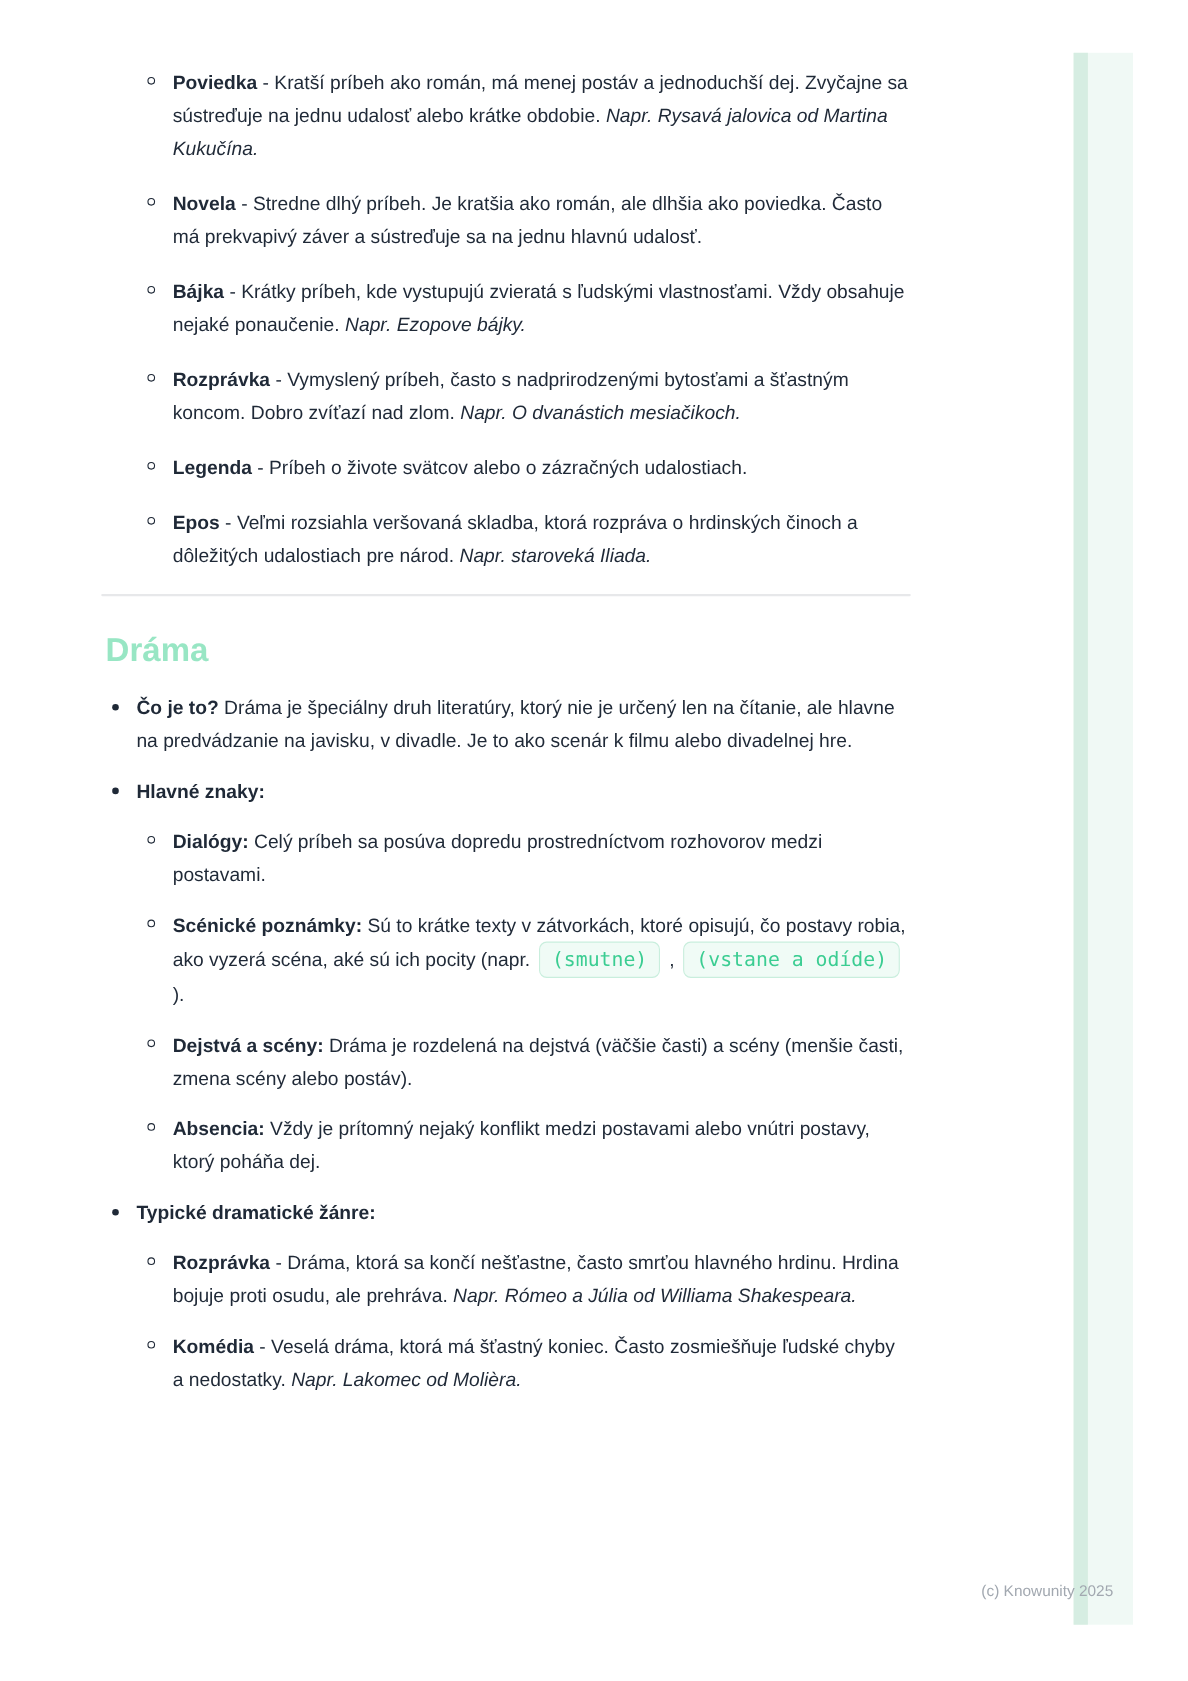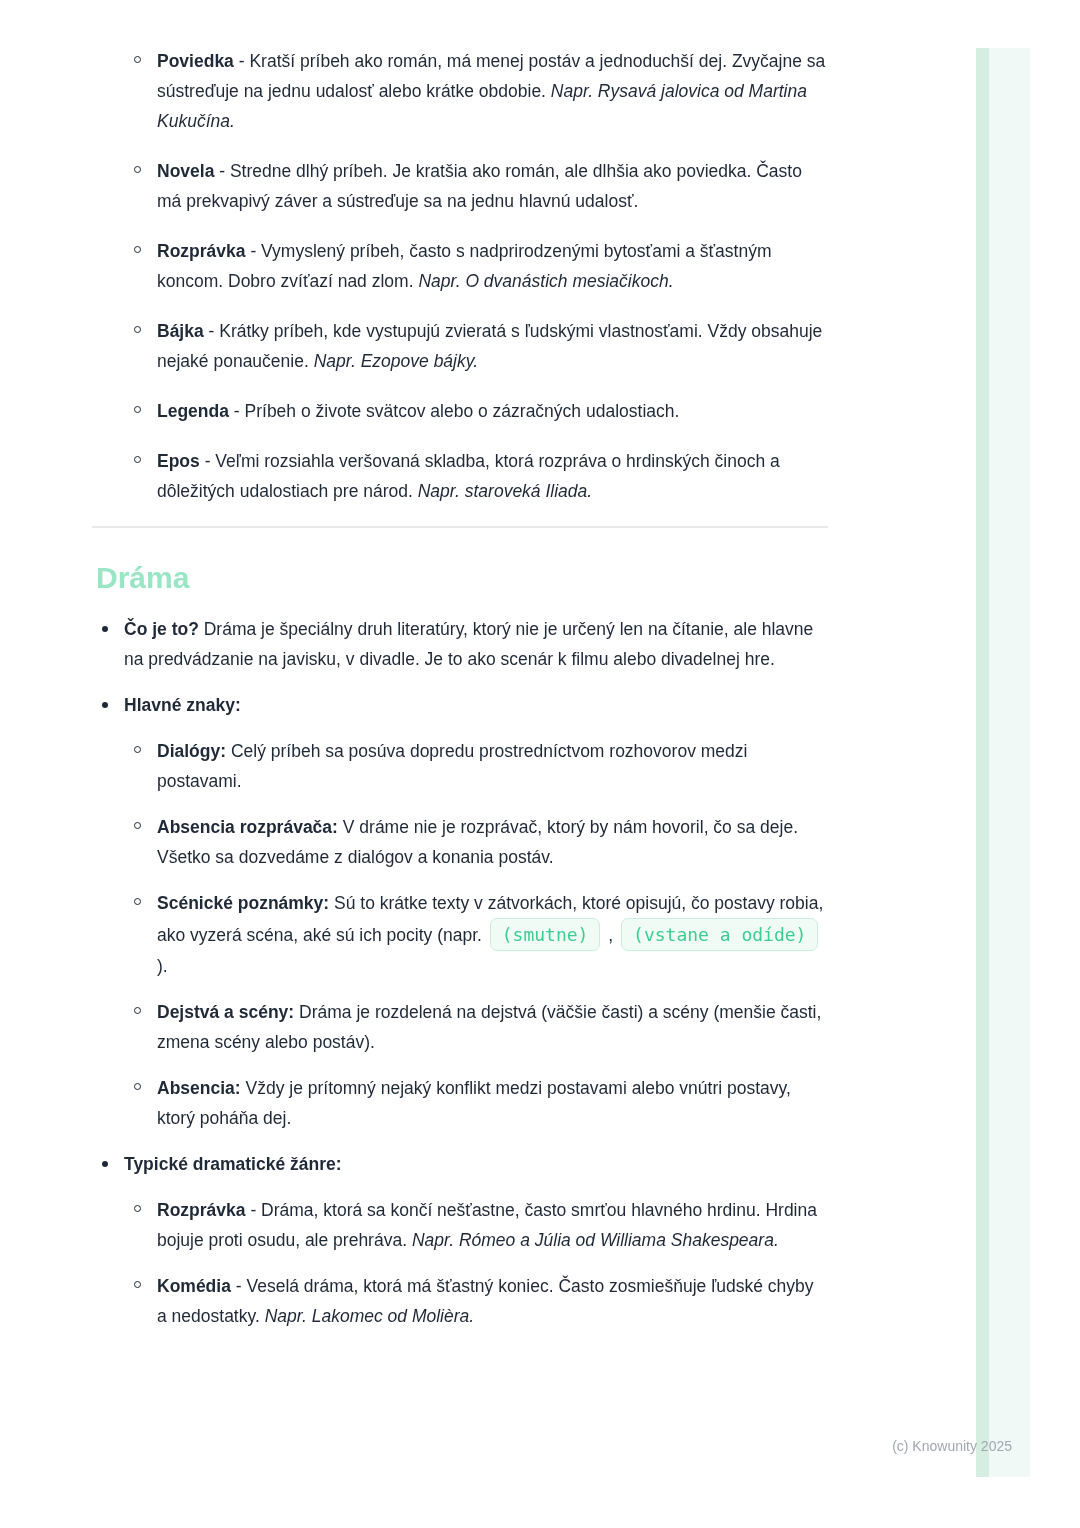--- a/index.html
+++ b/index.html
@@ -21,21 +21,21 @@
     font-family: "Liberation Sans", sans-serif;
     color: var(--text);
   }
   .content {
     position: absolute;
     left: 92px; top: 0;
     width: 736px;
     font-size: 17.5px;
     line-height: 30px;
   }
-  .genres { margin-top: 46px; }
+  .genres { margin-top: 60px; }
   .li { position: relative; }
   .genres .li { margin-bottom: 20px; }
   .drama-list .li { margin-bottom: 16px; }
   .lvl1 { padding-left: 32px; }
   .lvl2 { padding-left: 65px; }
   .bullet { position: absolute; border-radius: 50%; }
   .bullet.disc  { left: 10px; top: 12px; width: 6px; height: 6px; background: var(--text); }
   .bullet.circle{ left: 42px; top: 10px; width: 7px; height: 7px; border: 1.6px solid var(--text); background: transparent; }
   .seg-bold   { font-weight: 700; }
   .seg-italic { font-style: italic; }
@@ -91,32 +91,31 @@
 <body>
 
 <div class="stripe">
   <div class="stripe-edge"></div>
 </div>
 
 <div class="content">
   <div class="genres">
       <div class="li lvl2"><span class="bullet circle"></span><span class="li-content"><span class="seg-bold">Poviedka</span><span class="seg-normal"> - Kratší príbeh ako román, má menej postáv a jednoduchší dej. Zvyčajne sa sústreďuje na jednu udalosť alebo krátke obdobie. </span><span class="seg-italic">Napr. Rysavá jalovica od Martina Kukučína.</span></span></div>
       <div class="li lvl2"><span class="bullet circle"></span><span class="li-content"><span class="seg-bold">Novela</span><span class="seg-normal"> - Stredne dlhý príbeh. Je kratšia ako román, ale dlhšia ako poviedka. Často má prekvapivý záver a sústreďuje sa na jednu hlavnú udalosť.</span></span></div>
+      <div class="li lvl2"><span class="bullet circle"></span><span class="li-content"><span class="seg-bold">Bájka</span><span class="seg-normal"> - Krátky príbeh, kde vystupujú zvieratá s ľudskými vlastnosťami. Vždy obsahuje nejaké ponaučenie. </span><span class="seg-italic">Napr. Ezopove bájky.</span></span></div>
       <div class="li lvl2"><span class="bullet circle"></span><span class="li-content"><span class="seg-bold">Rozprávka</span><span class="seg-normal"> - Vymyslený príbeh, často s nadprirodzenými bytosťami a šťastným koncom. Dobro zvíťazí nad zlom. </span><span class="seg-italic">Napr. O dvanástich mesiačikoch.</span></span></div>
-      <div class="li lvl2"><span class="bullet circle"></span><span class="li-content"><span class="seg-bold">Bájka</span><span class="seg-normal"> - Krátky príbeh, kde vystupujú zvieratá s ľudskými vlastnosťami. Vždy obsahuje nejaké ponaučenie. </span><span class="seg-italic">Napr. Ezopove bájky.</span></span></div>
       <div class="li lvl2"><span class="bullet circle"></span><span class="li-content"><span class="seg-bold">Legenda</span><span class="seg-normal"> - Príbeh o živote svätcov alebo o zázračných udalostiach.</span></span></div>
       <div class="li lvl2"><span class="bullet circle"></span><span class="li-content"><span class="seg-bold">Epos</span><span class="seg-normal"> - Veľmi rozsiahla veršovaná skladba, ktorá rozpráva o hrdinských činoch a dôležitých udalostiach pre národ. </span><span class="seg-italic">Napr. staroveká Iliada.</span></span></div>
     </div>
   <div class="divider"></div>
   <h2 class="section-heading">Dráma</h2>
   <div class="drama-list">
       <div class="li lvl1"><span class="bullet disc"></span><span class="li-content"><span class="seg-bold">Čo je to?</span><span class="seg-normal"> Dráma je špeciálny druh literatúry, ktorý nie je určený len na čítanie, ale hlavne na predvádzanie na javisku, v divadle. Je to ako scenár k filmu alebo divadelnej hre.</span></span></div>
       <div class="li lvl1"><span class="bullet disc"></span><span class="li-content"><span class="seg-bold">Hlavné znaky:</span></span></div>
       <div class="li lvl2"><span class="bullet circle"></span><span class="li-content"><span class="seg-bold">Dialógy:</span><span class="seg-normal"> Celý príbeh sa posúva dopredu prostredníctvom rozhovorov medzi postavami.</span></span></div>
-      <div class="li lvl2"><span class="bullet circle"></span><span class="li-content"><span class="seg-bold">Absencia rozprávača:</span><span class="seg-normal"> V dráme nie je rozprávač, ktorý by nám hovoril, čo sa deje. Všetko sa dozvedáme z dialógov a konania postáv.</span></span></div>
       <div class="li lvl2"><span class="bullet circle"></span><span class="li-content"><span class="seg-bold">Scénické poznámky:</span><span class="seg-normal"> Sú to krátke texty v zátvorkách, ktoré opisujú, čo postavy robia, ako vyzerá scéna, aké sú ich pocity (napr. </span><span class="seg-code">(smutne)</span><span class="seg-normal"> , </span><span class="seg-code">(vstane a odíde)</span><span class="seg-normal"> ).</span></span></div>
       <div class="li lvl2"><span class="bullet circle"></span><span class="li-content"><span class="seg-bold">Dejstvá a scény:</span><span class="seg-normal"> Dráma je rozdelená na dejstvá (väčšie časti) a scény (menšie časti, zmena scény alebo postáv).</span></span></div>
       <div class="li lvl2"><span class="bullet circle"></span><span class="li-content"><span class="seg-bold">Absencia:</span><span class="seg-normal"> Vždy je prítomný nejaký konflikt medzi postavami alebo vnútri postavy, ktorý poháňa dej.</span></span></div>
       <div class="li lvl1"><span class="bullet disc"></span><span class="li-content"><span class="seg-bold">Typické dramatické žánre:</span></span></div>
       <div class="li lvl2"><span class="bullet circle"></span><span class="li-content"><span class="seg-bold">Rozprávka</span><span class="seg-normal"> - Dráma, ktorá sa končí nešťastne, často smrťou hlavného hrdinu. Hrdina bojuje proti osudu, ale prehráva. </span><span class="seg-italic">Napr. Rómeo a Júlia od Williama Shakespeara.</span></span></div>
       <div class="li lvl2"><span class="bullet circle"></span><span class="li-content"><span class="seg-bold">Komédia</span><span class="seg-normal"> - Veselá dráma, ktorá má šťastný koniec. Často zosmiešňuje ľudské chyby a nedostatky. </span><span class="seg-italic">Napr. Lakomec od Molièra.</span></span></div>
     </div>
 </div>
 
 <div class="footer">(c) Knowunity 2025</div>

